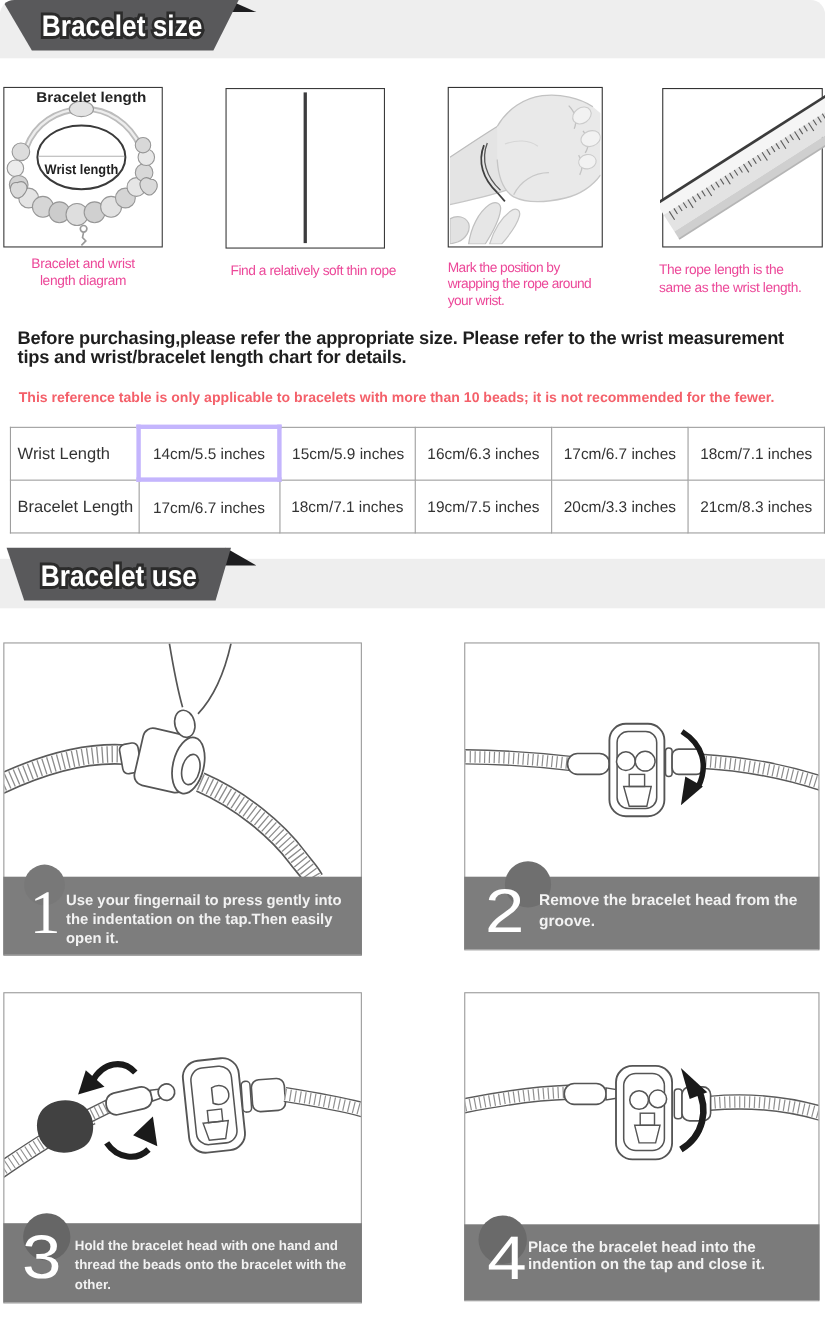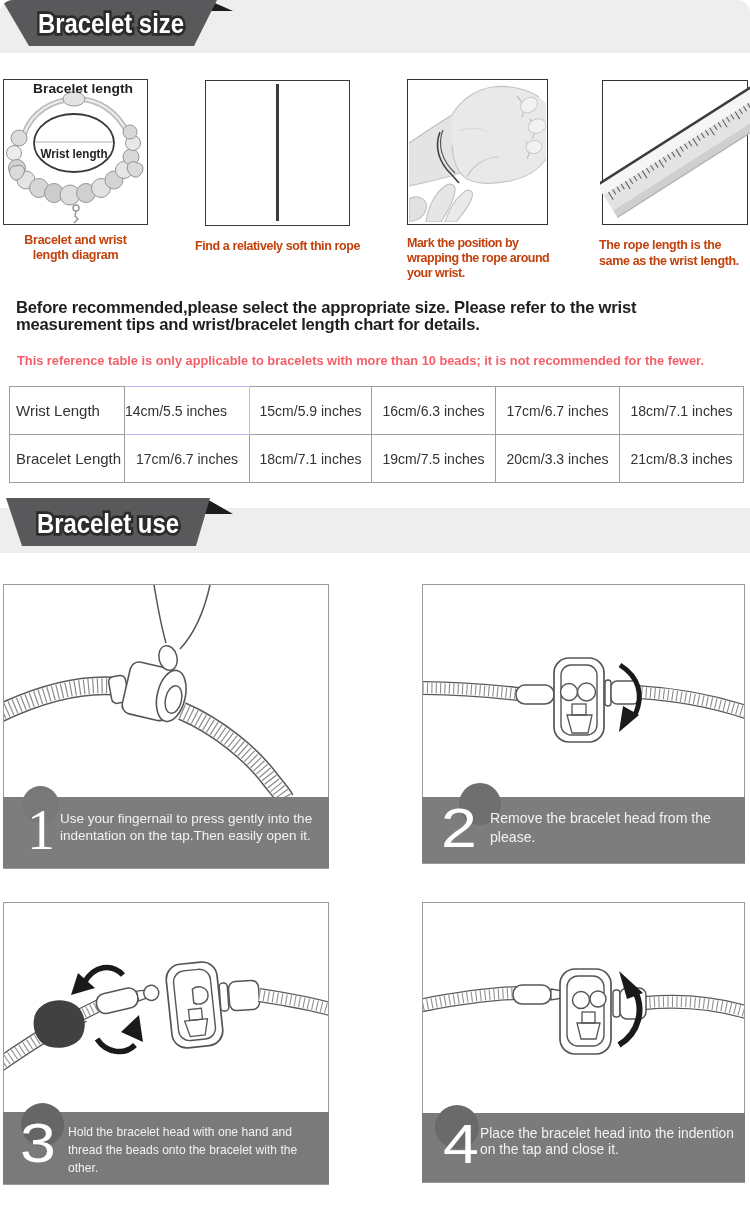--- a/index.html
+++ b/index.html
@@ -1,26 +1,26 @@
 <!DOCTYPE html>
 <html><head>
 <meta charset="utf-8">
 <style>
 html,body{margin:0;padding:0;}
 body{width:750px;height:1213px;background:#fff;font-family:"Liberation Sans",sans-serif;}
 #page{position:relative;width:750px;height:1213px;overflow:hidden;border-radius:13px;}
 .abs{position:absolute;}
 .band{position:absolute;left:0;width:750px;background:#eeeeee;}
 .box{position:absolute;background:#fff;}
-.cap{position:absolute;font-weight:bold;color:#c2410c;}
+.cap{position:absolute;font-weight:normal;color:#ec4899;}
 .panel{position:absolute;border:1px solid #9a9a9a;background:#fff;}
 .bar{position:absolute;left:-1px;right:-1px;bottom:0;}
 .bump{position:absolute;border-radius:50%;z-index:1;}
 .num{position:absolute;color:#fff;font-family:"Liberation Serif",serif;font-weight:normal;z-index:2;}
-.bartext{position:absolute;color:#f2f2f2;font-weight:normal;z-index:2;}
+.bartext{position:absolute;color:#f2f2f2;font-weight:bold;z-index:2;}
 td{color:#333;}
 </style>
 </head>
 <body>
 <div id="page">
 
 <div class="band" style="top:0;height:53px;"></div>
 
 <svg class="abs" style="left:0;top:0;" width="250" height="53" viewBox="0 0 250 53">
   <polygon points="208,0 233,11 206,11" fill="#1d1d1f"></polygon>
@@ -148,29 +148,29 @@
           <line x1="187" y1="122" x2="187" y2="128"></line>
     </g>
   </g>
 </svg>
 
 <div class="cap" style="left:3px;top:233px;width:145px;text-align:center;font-size:12.5px;line-height:15px;letter-spacing:-0.3px;">Bracelet and wrist<br>length diagram</div>
 <div class="cap" style="left:194px;top:239px;width:166px;text-align:right;font-size:12.5px;letter-spacing:-0.4px;">Find a relatively soft thin rope</div>
 <div class="cap" style="left:407px;top:236px;width:170px;font-size:12.5px;line-height:15px;letter-spacing:-0.5px;">Mark the position by<br>wrapping the rope around<br>your wrist.</div>
 <div class="cap" style="left:599px;top:238px;width:170px;font-size:12.5px;line-height:15.5px;letter-spacing:-0.35px;">The rope length is the<br>same as the wrist length.</div>
 
-<div class="abs" style="left:16px;top:299px;width:712px;font-size:16.6px;line-height:17.2px;font-weight:bold;color:#1e1e1e;letter-spacing:-0.2px;">Before recommended,please select the appropriate size. Please refer to the wrist measurement tips and wrist/bracelet length chart for details.</div>
+<div class="abs" style="left:16px;top:299px;width:712px;font-size:16.6px;line-height:17.2px;font-weight:bold;color:#1e1e1e;letter-spacing:-0.2px;">Before purchasing,please refer the appropriate size. Please refer to the wrist measurement tips and wrist/bracelet length chart for details.</div>
 
 <div class="abs" style="left:17px;top:353px;width:735px;font-size:12.8px;font-weight:bold;color:#f4606a;">This reference table is only applicable to bracelets with more than 10 beads; it is not recommended for the fewer.</div>
 
 <table class="abs" style="left:9px;top:386px;border-collapse:collapse;font-size:14px;" cellspacing="0">
 <tbody>
         <tr style="height:48px;">
 <td style="border:1px solid #9e9e9e;padding:0 0 0 6px;font-size:15px;width:108px;">Wrist Length</td>
-<td style="border:1px solid #c4b5fd;padding:0;width:124px;">14cm/5.5 inches</td>
+<td style="border:4px solid #c4b5fd;text-align:center;padding:0;width:124px;">14cm/5.5 inches</td>
 <td style="border:1px solid #9e9e9e;text-align:center;padding:0;width:121px;">15cm/5.9 inches</td>
 <td style="border:1px solid #9e9e9e;text-align:center;padding:0;width:123px;">16cm/6.3 inches</td>
 <td style="border:1px solid #9e9e9e;text-align:center;padding:0;width:123px;">17cm/6.7 inches</td>
 <td style="border:1px solid #9e9e9e;text-align:center;padding:0;width:123px;">18cm/7.1 inches</td>
 </tr>
 <tr style="height:48px;">
 <td style="border:1px solid #9e9e9e;padding:0 0 0 6px;font-size:15px;">Bracelet Length</td>
 <td style="border:1px solid #9e9e9e;text-align:center;padding:0;">17cm/6.7 inches</td>
 <td style="border:1px solid #9e9e9e;text-align:center;padding:0;">18cm/7.1 inches</td>
 <td style="border:1px solid #9e9e9e;text-align:center;padding:0;">19cm/7.5 inches</td>
@@ -241,21 +241,21 @@
 
     <rect x="182" y="95" width="6" height="26" rx="3" fill="#ffffff" stroke="#555" stroke-width="1.4"></rect>
     <rect x="188" y="96" width="28" height="23" rx="6" fill="#ffffff" stroke="#555" stroke-width="1.5"></rect>
 
     <path d="M197,80 C216,92 221,110 212,130" fill="none" stroke="#1a1a1a" stroke-width="5"></path>
     <polygon points="196,147 216,130 200,121" fill="#1a1a1a"></polygon>
   </svg>
   <div class="bump" style="left:36px;top:198px;width:42px;height:42px;background:#6f6f6f;"></div>
   <div class="bar" style="height:66px;background:#7d7d7d;">
     <div class="num" style="left:19px;top:-2px;font-size:56px;font-family:'Liberation Sans',sans-serif;transform:scaleX(1.15);transform-origin:0 0;">2</div>
-    <div class="bartext" style="left:68px;top:12px;width:250px;font-size:14.1px;line-height:19px;">Remove the bracelet head from the please.</div>
+    <div class="bartext" style="left:68px;top:12px;width:250px;font-size:14.1px;line-height:19px;">Remove the bracelet head from the groove.</div>
   </div>
 </div>
 
 <div class="panel" style="left:3px;top:902px;width:324px;height:281px;">
   <svg class="abs" style="left:0;top:0;" width="324" height="210" viewBox="0 0 324 210" id="p3">
 
     <path d="M-5,162 C30,138 55,122 80,112" fill="none" stroke="#5a5a5a" stroke-width="15"></path>
     <path d="M-5,162 C30,138 55,122 80,112" fill="none" stroke="#ffffff" stroke-width="12.5"></path>
     <path d="M-5,162 C30,138 55,122 80,112" fill="none" stroke="#909090" stroke-width="11.5" stroke-dasharray="1.1 3.4"></path>
 

